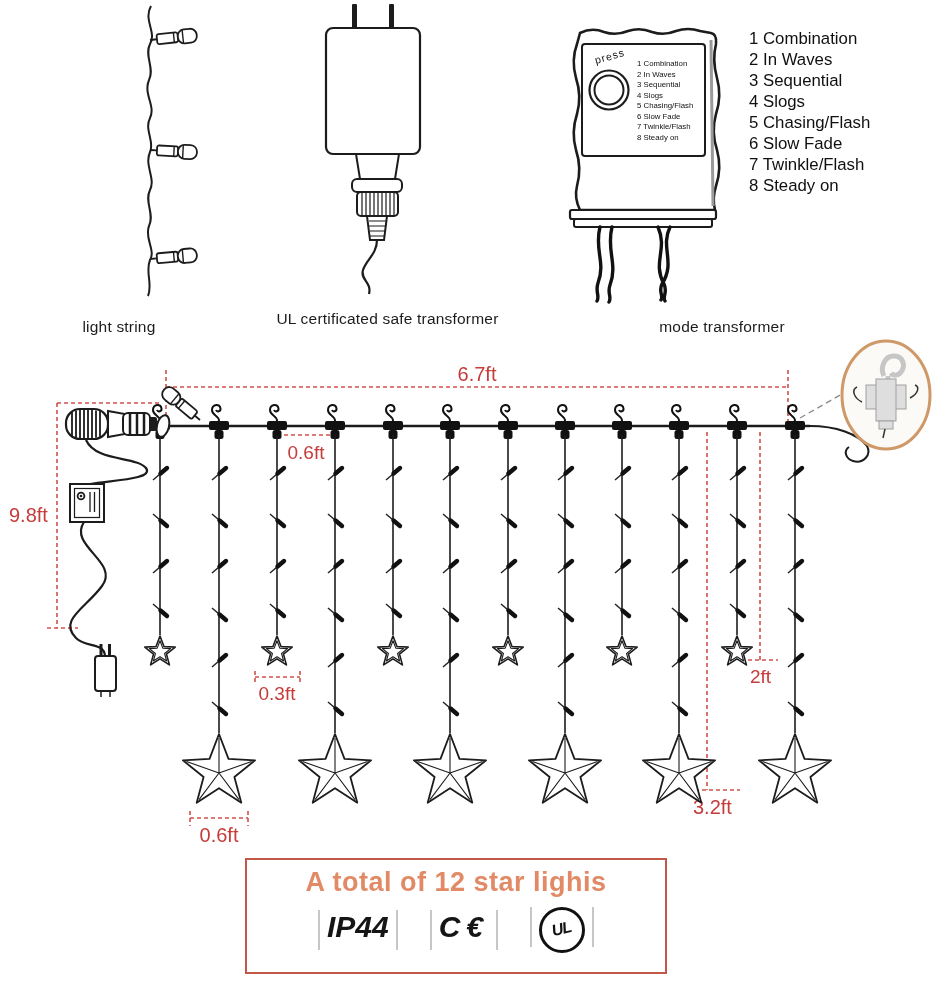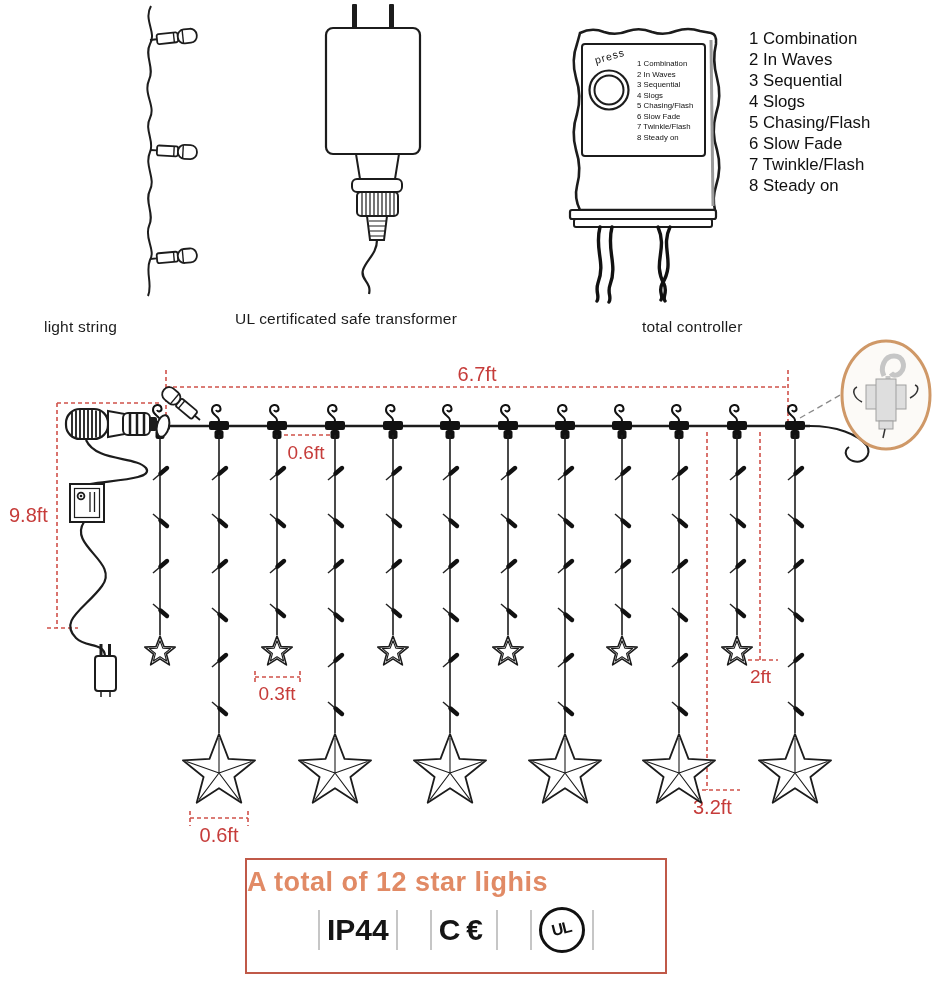--- a/index.html
+++ b/index.html
@@ -1,27 +1,27 @@
 <!DOCTYPE html>
 <html><head>
 <meta charset="utf-8">
 <style>
   html,body{margin:0;padding:0;background:#fff;}
   .page{position:relative;width:933px;height:986px;background:#ffffff;
         font-family:"Liberation Sans",sans-serif;overflow:hidden;}
   .abs{position:absolute;}
   svg text{font-family:"Liberation Sans",sans-serif;}
-  .caption{position:absolute;color:#1c1c1c;font-size:15.5px;text-align:left;letter-spacing:.2px;}
+  .caption{position:absolute;color:#1c1c1c;font-size:15.5px;text-align:center;letter-spacing:.2px;}
   .mode-list{position:absolute;left:749px;top:28px;color:#101010;font-size:16.8px;line-height:21px;white-space:nowrap;}
   .footer-box{position:absolute;left:245px;top:858px;width:418px;height:112px;
               border:2px solid #c05948;background:#fff;}
-  .footer-title{margin-top:7px;text-align:left;font-size:27px;font-weight:bold;
+  .footer-title{margin-top:7px;text-align:center;font-size:27px;font-weight:bold;
                 color:#e18a65;letter-spacing:.5px;}
   .certs{display:flex;justify-content:center;align-items:center;margin-top:9px;}
-  .cert-item{display:flex;align-items:center;margin:0 9px;}
+  .cert-item{display:flex;align-items:flex-start;margin:0 9px;font-style:italic;}
   .cert-bar{width:2px;height:40px;background:#c6c6c6;margin:0 7px;}
   .cert-text{font-size:30px;font-weight:bold;color:#151515;white-space:nowrap;}
   .cert-text.ce{letter-spacing:6px;font-weight:700;}
   .ul-circle{width:40px;height:40px;border:3.5px solid #111;border-radius:50%;
              display:flex;align-items:center;justify-content:center;position:relative;}
   .ul-circle span{font-size:16px;font-weight:bold;color:#111;
                   transform:rotate(-14deg) translate(0,-1px);letter-spacing:-1px;display:block;}
 </style>
 </head>
 <body>
@@ -110,21 +110,21 @@
         <path d="M600,227 C594,250 606,262 598,283 C595,292 600,296 597,301"></path>
         <path d="M612,227 C606,250 618,264 610,285 C607,293 612,297 609,302"></path>
         <path d="M658,227 C668,250 652,262 664,284 C668,292 662,297 665,301"></path>
         <path d="M670,227 C660,248 676,262 662,284 C658,292 664,296 661,300"></path>
       </g>
     </g>
   </svg>
 
   <div class="caption" style="left:44px;top:318px;width:150px">light string</div>
   <div class="caption" style="left:235px;top:310px;width:305px">UL certificated safe transformer</div>
-  <div class="caption" style="left:642px;top:318px;width:160px">total controller</div>
+  <div class="caption" style="left:642px;top:318px;width:160px">mode transformer</div>
 
   <div class="mode-list">
     <div>1 Combination</div>
     <div>2 In Waves</div>
     <div>3 Sequential</div>
     <div>4 Slogs</div>
     <div>5 Chasing/Flash</div>
     <div>6 Slow Fade</div>
     <div>7 Twinkle/Flash</div>
     <div>8 Steady on</div>

